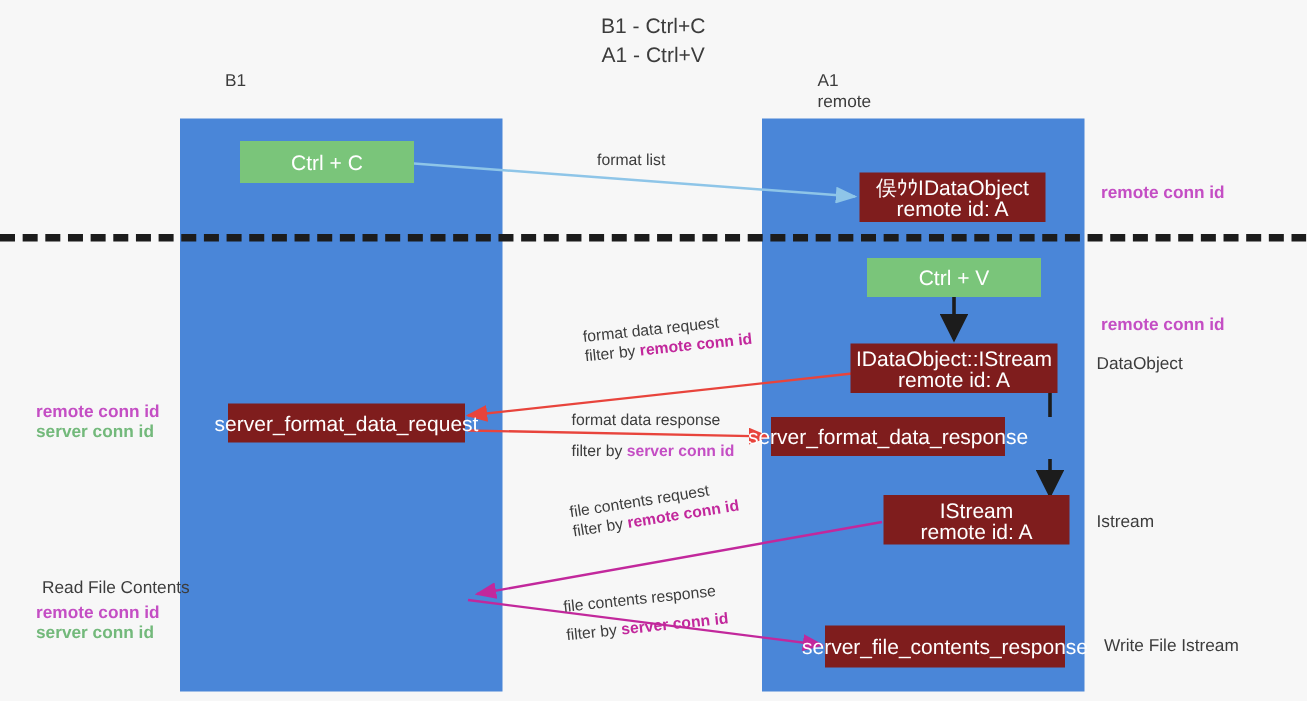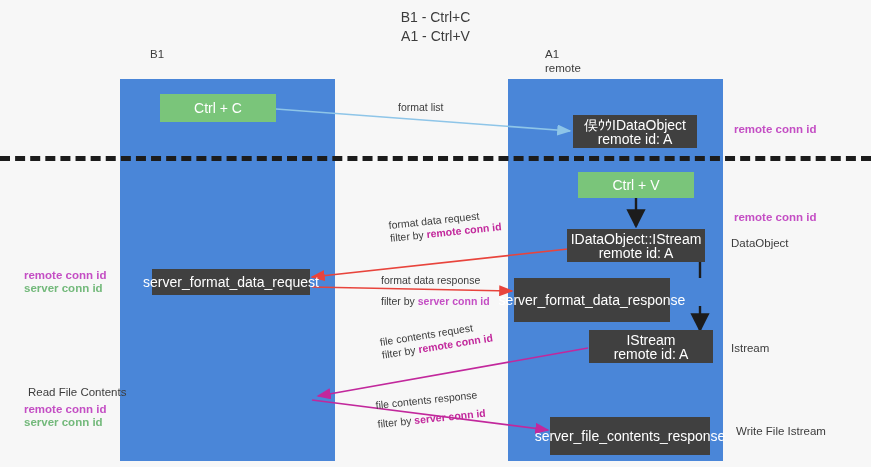--- a/index.html
+++ b/index.html
@@ -49,21 +49,21 @@
     flex-direction: column;
     align-items: center;
     justify-content: center;
     color: #ffffff;
     font-size: 14px;
     line-height: 14px;
     text-align: center;
     z-index: 6;
   }
   .box.green { background: #7ac57a; }
-  .box.orange { background: #404040; }
+  .box.orange { background: #7f1d1d; }
 
   .side-label {
     position: absolute;
     font-size: 11.5px;
     line-height: 14px;
     color: #3c3c3c;
     z-index: 7;
   }
   .side-label.purple { color: #c44ec4; font-weight: bold; }
   .side-label.green-txt { color: #73b97b; font-weight: bold; }
@@ -164,31 +164,31 @@
 
   <div class="box orange" id="box-getdata" style="left:567px; top:229px; width:138px; height:33px;">
     <span>IDataObject::IStream</span>
     <span>remote id: A</span>
   </div>
 
   <div class="box orange" id="box-sfdreq" style="left:152px; top:269px; width:158px; height:26px;">
     <span>server_format_data_request</span>
   </div>
 
-  <div class="box orange" id="box-sfdres" style="left:514px; top:278px; width:156px; height:44px;">
+  <div class="box orange" id="box-sfdres" style="left:514px; top:278px; width:156px; height:26px;">
     <span>server_format_data_response</span>
   </div>
 
   <div class="box orange" id="box-istream" style="left:589px; top:330px; width:124px; height:33px;">
     <span>IStream</span>
     <span>remote id: A</span>
   </div>
 
 
-  <div class="box orange" id="box-sfcres" style="left:550px; top:417px; width:160px; height:38px;">
+  <div class="box orange" id="box-sfcres" style="left:550px; top:417px; width:160px; height:28px;">
     <span>server_file_contents_response</span>
   </div>
 
   <div class="edge-label" style="left:398px; top:101px;">
     <span>format list</span>
   </div>
 
   <div class="edge-label" style="left:388px; top:219px; transform: rotate(-6deg); transform-origin: left top;">
     <div>format data request</div>
     <div><span>filter by </span><span class="hl-magenta">remote conn id</span></div>

